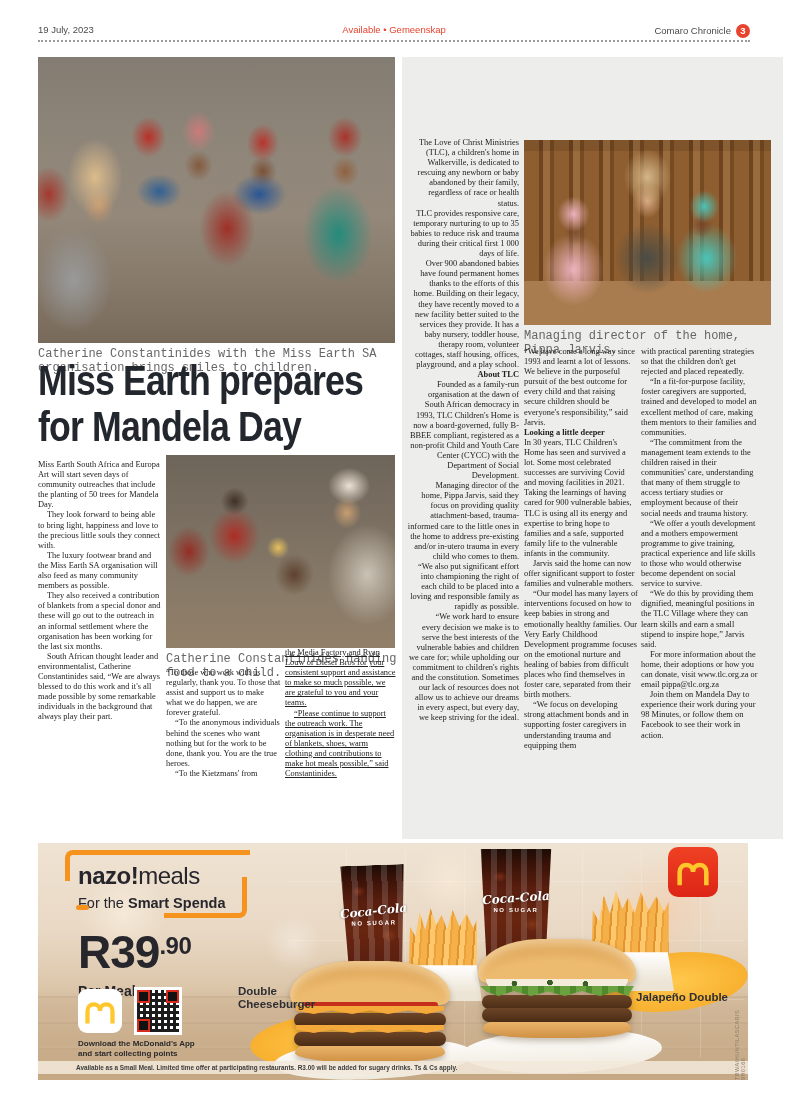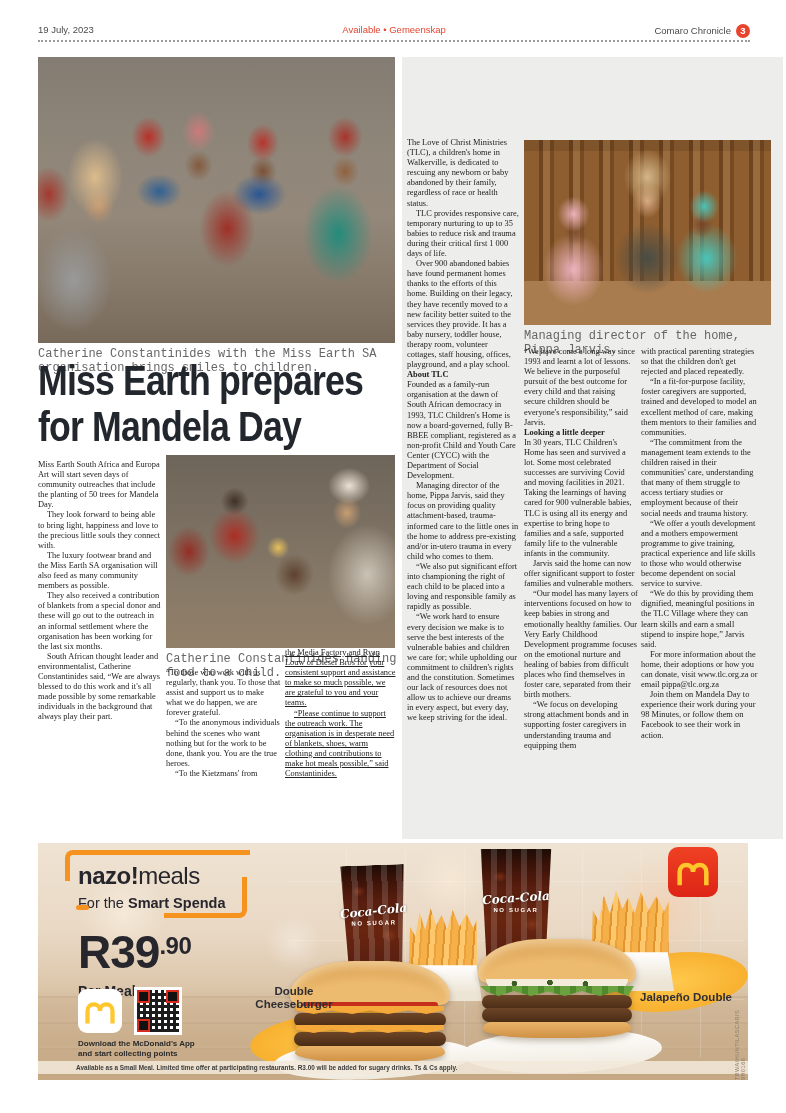--- a/index.html
+++ b/index.html
@@ -71,21 +71,21 @@
   .col p.ni{text-indent:0;}
   .col .sub{font-weight:bold;text-indent:0;}
   .colA{left:38px;top:460px;width:123px;height:358px;}
   .colB{left:166px;top:668px;width:116px;height:152px;}
   .colC{left:285px;top:648px;width:112px;height:155px;text-decoration:underline;}
   
   .tlc{position:absolute;left:402px;top:57px;width:381px;height:782px;background:#ededec;}
   .tlc-title{position:absolute;left:407px;top:64px;width:370px;color:#3f454e;
              font-family:"Liberation Sans",sans-serif;font-weight:400;}
   .tlc-title div{font-size:29px;line-height:35px;letter-spacing:-.2px;}
-  .tcol1{left:407px;top:138px;width:112px;height:680px;}
+  .tcol1{left:407px;top:138px;width:112px;height:680px;text-align:right;}
   .tcol2{left:524px;top:347px;width:114px;height:470px;}
   .tcol3{left:641px;top:347px;width:118px;height:470px;}
   
   .ad{position:absolute;left:38px;top:843px;width:710px;height:237px;overflow:hidden;
       font-family:"Liberation Sans",sans-serif;
       background:linear-gradient(180deg,#efe3d3 0%,#e9d8c4 38%,#dec9ae 58%,#d4bc9f 70%,#ccb294 100%);}
   .bokeh{position:absolute;inset:0;background:
       radial-gradient(60px 60px at 12% 30%,rgba(255,245,230,.55),rgba(255,245,230,0) 70%),
       radial-gradient(50px 50px at 58% 16%,rgba(255,240,220,.5),rgba(255,240,220,0) 70%),
       radial-gradient(80px 80px at 88% 28%,rgba(248,196,156,.4),rgba(248,196,156,0) 70%),
@@ -170,21 +170,21 @@
   .patty{height:14px;margin:-1px 4px 0;background:linear-gradient(180deg,#6d4527,#4a2c15);border-radius:7px;}
   .sauce{height:9px;margin:-4px 8px 0;background:#f4eddb;border-radius:0 0 8px 8px;
       background-image:radial-gradient(3px 3px at 20% 50%,#3c5d25 90%,rgba(0,0,0,0)),
       radial-gradient(3px 3px at 45% 40%,#3c5d25 90%,rgba(0,0,0,0)),
       radial-gradient(3px 3px at 70% 55%,#3c5d25 90%,rgba(0,0,0,0));}
   .lettuce{height:10px;margin:-2px 2px 0;background:repeating-linear-gradient(90deg,#69a23f 0 10px,#4f8a2c 10px 16px);
       clip-path:polygon(0 0,100% 0,96% 100%,88% 55%,78% 100%,66% 50%,55% 100%,44% 55%,33% 100%,22% 50%,12% 100%,4% 55%);}
   .bun-bottom{height:16px;margin:0 5px;background:linear-gradient(180deg,#eab469,#cf9144);
       border-radius:10px 10px 45% 45% / 8px 8px 70% 70%;}
   .item-label{position:absolute;z-index:8;font-size:11.5px;font-weight:800;color:#2e2e33;
-              text-align:center;line-height:13px;}
+              line-height:13px;}
   .lbl-dc{left:200px;top:142px;width:112px;}
   .lbl-jd{left:598px;top:148px;width:100px;}
 </style>
 </head>
 <body>
 
 <div class="page">
 
   <div class="hdr">
     <span class="hdr-date">19 July, 2023</span>

